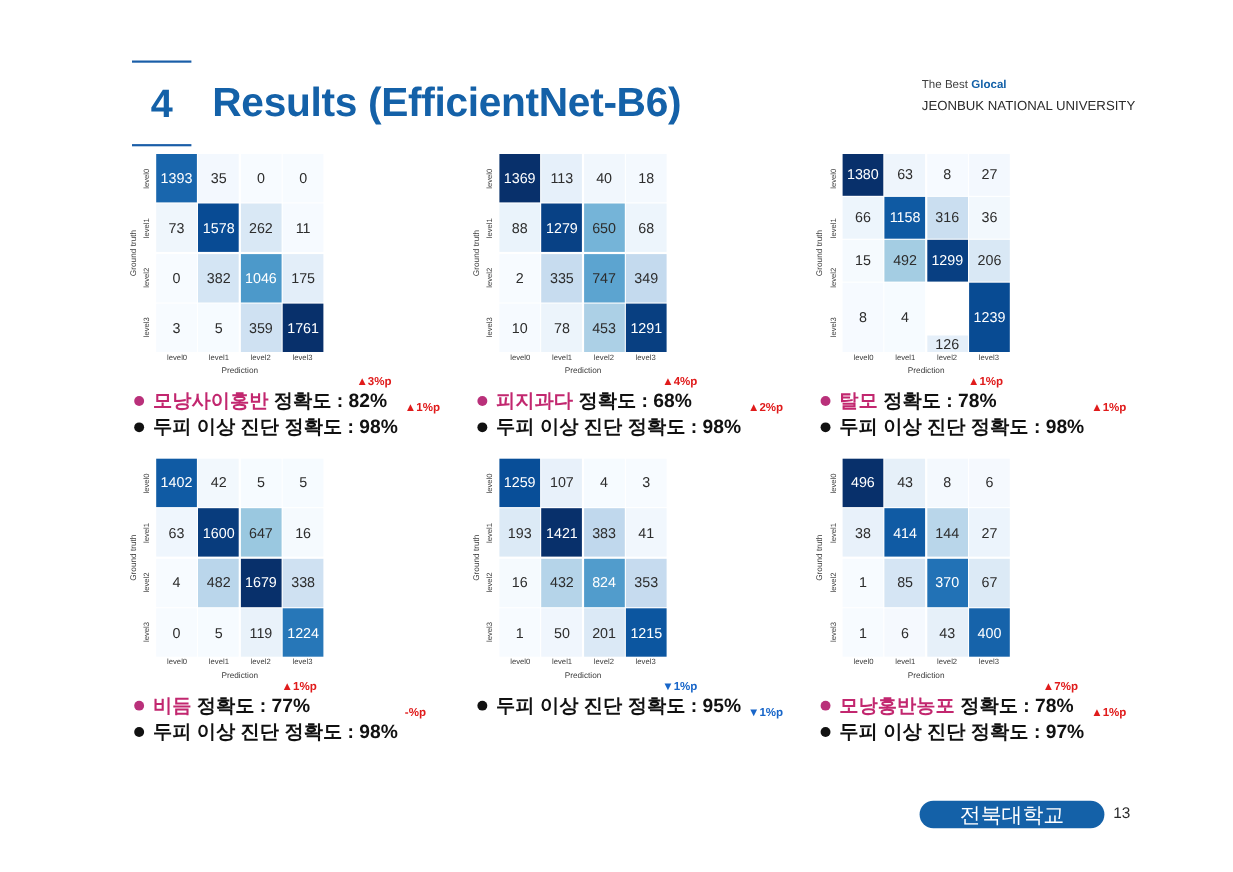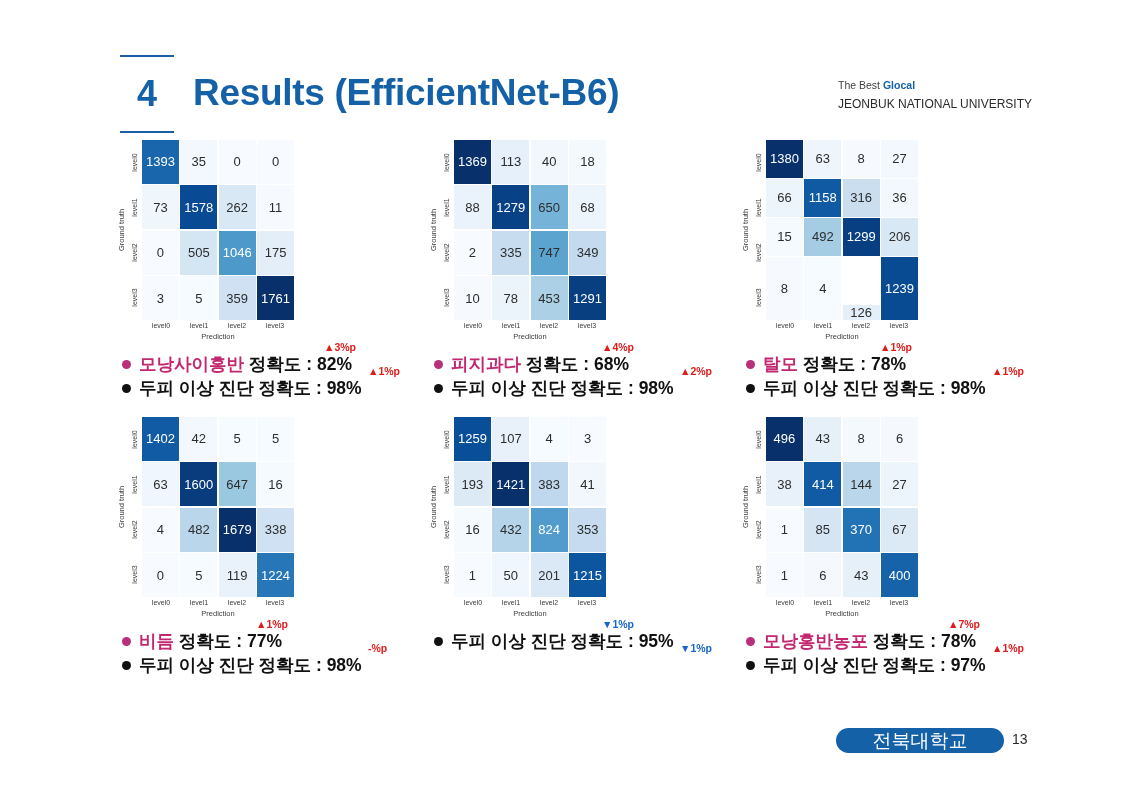--- a/index.html
+++ b/index.html
@@ -20,21 +20,21 @@
   #section-number{
     position:absolute;left:0;top:50%;transform:translateY(-50%);
     width:54px;text-align:center;
     font-size:36px;font-weight:bold;color:#1461a8;line-height:1;
   }
   #page-title{
     position:absolute;left:193px;top:72px;
     font-size:37px;font-weight:bold;color:#1461a8;
     letter-spacing:-0.3px;white-space:nowrap;
   }
-  #university-logo{position:absolute;left:838px;top:78px;width:240px;}
+  #university-logo{position:absolute;left:838px;top:70px;width:240px;}
   #logo-tagline{font-size:10.5px;color:#3f3f3f;line-height:1.5;white-space:nowrap;}
   #logo-tagline .glocal{color:#1461a8;font-weight:bold;}
   #logo-name{font-size:12px;color:#2b2b2b;line-height:1.5;white-space:nowrap;margin-top:1px;}
 
   
   #panel-grid{position:absolute;left:0;top:140px;width:1121px;}
   .panel{position:absolute;width:330px;}
   .panel-col0{left:118px;}
   .panel-col1{left:430px;}
   .panel-col2{left:742px;}
@@ -155,21 +155,21 @@
         <div class="cm-grid">
           <div class="cm-cell light-text" style="background: rgb(25, 102, 173);">1393</div>
           <div class="cm-cell" style="background: rgb(243, 248, 254);">35</div>
           <div class="cm-cell" style="background: rgb(247, 251, 255);">0</div>
           <div class="cm-cell" style="background: rgb(247, 251, 255);">0</div>
           <div class="cm-cell" style="background: rgb(239, 246, 252);">73</div>
           <div class="cm-cell light-text" style="background: rgb(8, 75, 148);">1578</div>
           <div class="cm-cell" style="background: rgb(217, 232, 245);">262</div>
           <div class="cm-cell" style="background: rgb(246, 250, 255);">11</div>
           <div class="cm-cell" style="background: rgb(247, 251, 255);">0</div>
-          <div class="cm-cell" style="background: rgb(212, 229, 244);">505</div>
+          <div class="cm-cell" style="background: rgb(212, 229, 244);">382</div>
           <div class="cm-cell light-text" style="background: rgb(76, 153, 202);">1046</div>
           <div class="cm-cell" style="background: rgb(227, 238, 249);">175</div>
           <div class="cm-cell" style="background: rgb(247, 251, 255);">3</div>
           <div class="cm-cell" style="background: rgb(246, 251, 255);">5</div>
           <div class="cm-cell" style="background: rgb(207, 225, 242);">359</div>
           <div class="cm-cell light-text" style="background: rgb(8, 48, 107);">1761</div>
         </div>
         <div class="cm-xticks">
           <span>level0</span>
           <span>level1</span>

